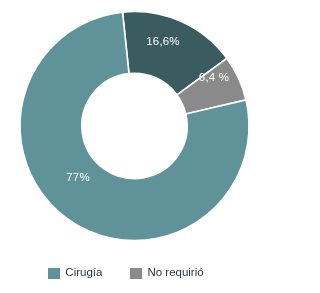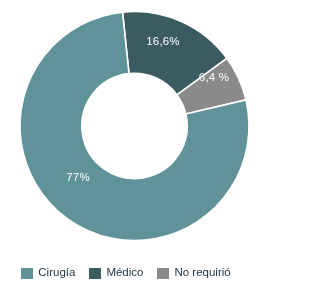--- a/index.html
+++ b/index.html
@@ -46,21 +46,21 @@
   #legend {
     position: absolute;
     left: 0;
     top: 258px;
     width: 252px;
     height: 30px;
     display: flex;
     flex-direction: row;
     align-items: center;
     justify-content: center;
-    gap: 14px;
+    gap: 28px;
   }
   .legend-item {
     display: flex;
     flex-direction: row;
     align-items: center;
     gap: 5px;
     white-space: nowrap;
   }
   .legend-swatch {
     width: 12px;
@@ -94,22 +94,18 @@
         </g>
     </svg>
   </div>
 
   <div id="legend">
       <div class="legend-item">
         <span class="legend-swatch" style="background: rgb(95, 147, 153);"></span>
         <span class="legend-label" style="color: rgb(35, 54, 66);">Cirugía</span>
       </div>
       <div class="legend-item">
-        <span class="legend-swatch" style="background: rgb(58, 92, 97);"></span>
-        <span class="legend-label" style="color: rgb(35, 54, 66);">Médico</span>
-      </div>
-      <div class="legend-item">
         <span class="legend-swatch" style="background: rgb(138, 138, 138);"></span>
         <span class="legend-label" style="color: rgb(35, 54, 66);">No requirió</span>
       </div>
     </div>
 
 </div>
 
 </body></html>

